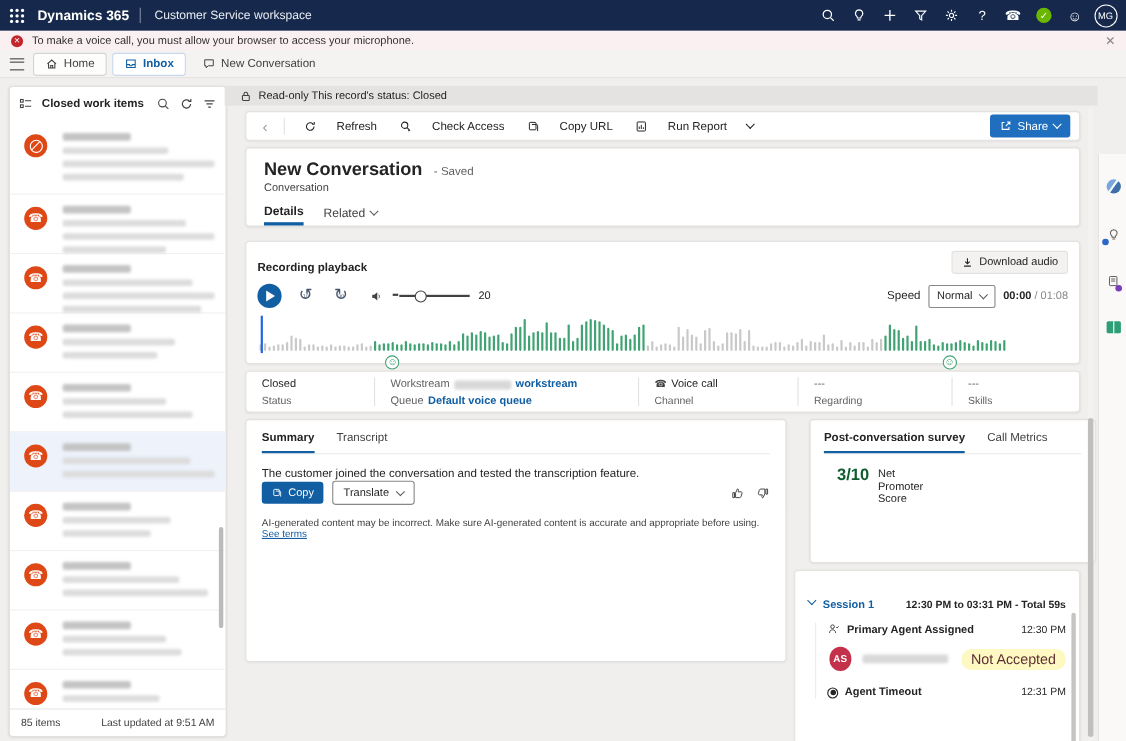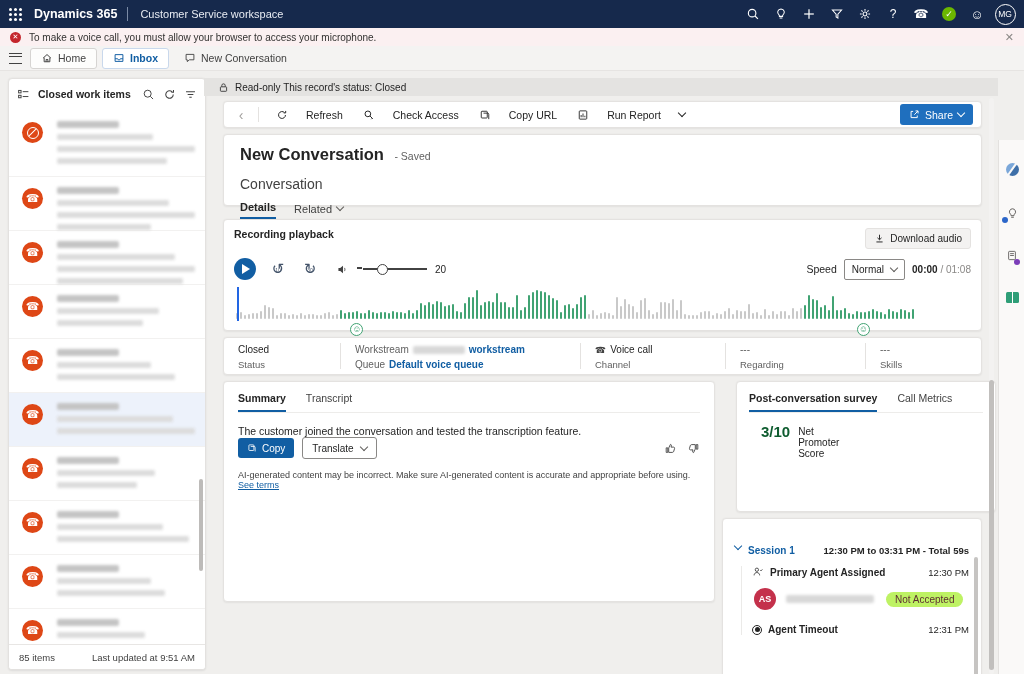--- a/index.html
+++ b/index.html
@@ -56,27 +56,27 @@
   .toolbar{left:19px;top:31px;width:759px;height:27px;display:flex;align-items:center;padding:0 8px;gap:2px}
   .tb-back{color:#A19F9D;font-size:14px;width:18px;text-align:center;cursor:pointer}
   .tb-sep{width:1px;height:15px;background:#E4E2E0;margin:0 6px}
   .tb-btn{display:flex;align-items:center;gap:18px;font-size:10.5px;color:#242424;padding:0 9px;height:22px;border-radius:3px;cursor:pointer}
   .chev{width:5px;height:5px;border-right:1.4px solid currentColor;border-bottom:1.4px solid currentColor;transform:rotate(45deg);display:inline-block;margin-top:-3px}
   .share-btn{margin-left:auto;background:#1F6FBE;color:#fff;border-radius:3px;height:21px;display:flex;align-items:center;gap:5px;font-size:10.5px;padding:0 9px;cursor:pointer}
   
   .titlecard{left:19px;top:64px;width:759px;height:72px;padding:10px 16px}
   .rec-title{font-size:16.5px;font-weight:bold;display:inline}
   .rec-saved{font-size:10.5px;color:#616161;margin-left:6px}
-  .rec-entity{font-size:14px;color:#424242;margin-top:12px}
+  .rec-entity{font-size:10px;color:#424242;margin-top:2px}
   .form-tabs{display:flex;gap:18px;margin-top:9px;font-size:11px}
   .ftab{padding-bottom:4px;cursor:pointer;color:#424242;display:flex;align-items:center;gap:5px}
   .ftab.on{font-weight:bold;color:#242424;border-bottom:3px solid #115EA3}
   
   .reccard{left:19px;top:149px;width:759px;height:112px;padding:8px 10px}
-  .rec-head{display:flex;align-items:flex-start;justify-content:space-between}
+  .rec-head{display:flex;align-items:flex-end;justify-content:space-between}
   .rec-head .t{font-size:10.5px;font-weight:bold}
   .dl-btn{background:#F3F2F1;border:1px solid #E4E2E0;border-radius:3px;height:19px;display:flex;align-items:center;gap:5px;font-size:10px;padding:0 8px;color:#242424;cursor:pointer}
   .controls{display:flex;align-items:center;margin-top:8px;height:24px}
   .play{width:22px;height:22px;border-radius:50%;background:#115EA3;display:flex;align-items:center;justify-content:center;cursor:pointer}
   .play i{display:block;width:0;height:0;border-left:8px solid #fff;border-top:5px solid transparent;border-bottom:5px solid transparent;margin-left:2px}
   .skip{position:relative;width:20px;height:20px;margin-left:12px;color:#44546A;cursor:pointer;text-align:center}
   .skip .arrow{font-size:15px;line-height:20px}
   .skip .num{position:absolute;left:0;right:0;top:8px;font-size:5px;color:#44546A}
   .vol{margin-left:16px;color:#424242;cursor:pointer}
   .slider{position:relative;width:64px;height:2px;background:#424242;margin:0 8px 0 14px;cursor:pointer}
@@ -131,21 +131,21 @@
   .j-chev{width:5px;height:5px;border-right:1.4px solid #115EA3;border-bottom:1.4px solid #115EA3;transform:rotate(45deg);margin-right:7px;margin-top:-2px}
   .j-sess-name{color:#115EA3;font-weight:bold;cursor:pointer}
   .j-sess-time{margin-left:auto;font-weight:bold;font-size:9.5px}
   .j-events{margin-left:6px;border-left:1px solid #EBEAE8;padding-left:10px;margin-top:10px}
   .j-event{display:flex;align-items:center;margin-top:8px;font-size:10px}
   .j-event .lbl{font-weight:bold;margin-left:6px}
   .j-event .tm{margin-left:auto;font-size:9.5px}
   .j-agent{display:flex;align-items:center;margin:10px 0 14px 2px}
   .av-as{width:22px;height:22px;border-radius:50%;background:#C4314B;color:#fff;font-size:9px;font-weight:bold;display:flex;align-items:center;justify-content:center}
   .j-name{width:88px;height:8px;background:#D8D8D8;border-radius:2px;filter:blur(1.5px);margin:0 12px 0 10px}
-  .badge{background:#bef264;color:#5E3032;border-radius:9px;font-size:10px;padding:2px 9px;white-space:nowrap}
+  .badge{background:#fef9c3;color:#5E3032;border-radius:9px;font-size:13px;padding:2px 9px;white-space:nowrap}
   .rec-dot{width:10px;height:10px;border-radius:50%;border:1.5px solid #242424;position:relative;box-sizing:border-box}
   .rec-dot::after{content:'';position:absolute;inset:1.5px;background:#242424;border-radius:50%}
   .person-ic{color:#424242}
   .j-scroll{position:absolute;right:3px;top:38px;width:4px;height:150px;background:#C6C4C2;border-radius:2px}
   
   .main-scroll{position:absolute;left:785px;top:28px;width:5px;height:576px;background:#F3F2F1;border-radius:3px}
   .main-thumb{position:absolute;left:785px;top:310px;width:5px;height:290px;background:#C1BFBD;border-radius:3px}
   
   .rail{position:absolute;left:998px;top:70px;width:26px;height:604px;background:#FAF9F8;border-left:1px solid #E3E1DF;box-sizing:border-box}
   .rail-btn{width:26px;height:34px;display:flex;align-items:center;justify-content:center;cursor:pointer;position:relative}

